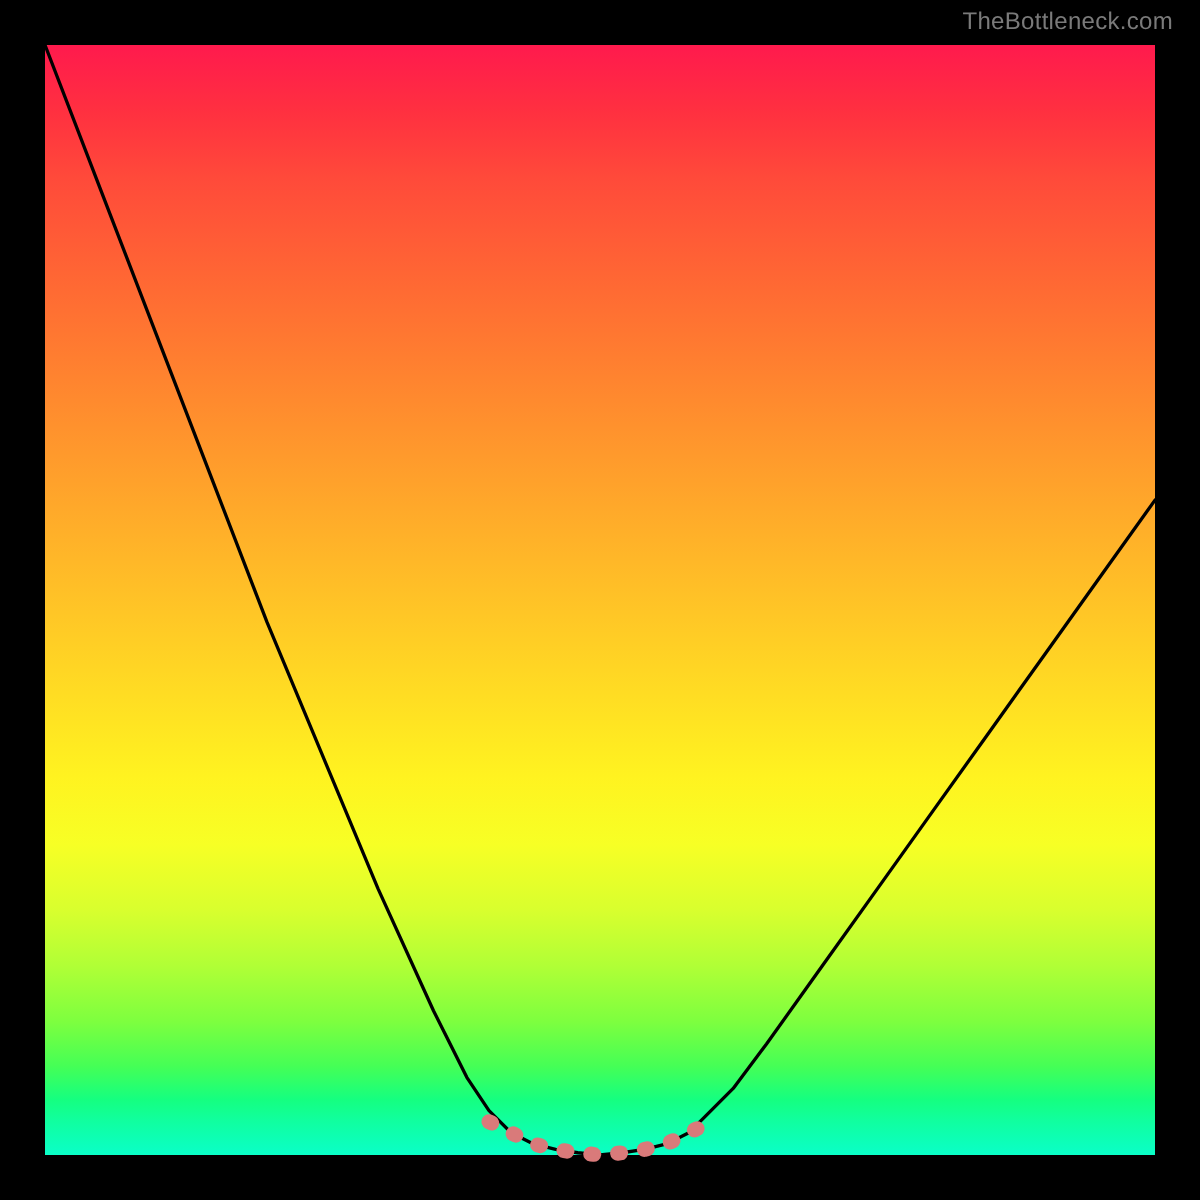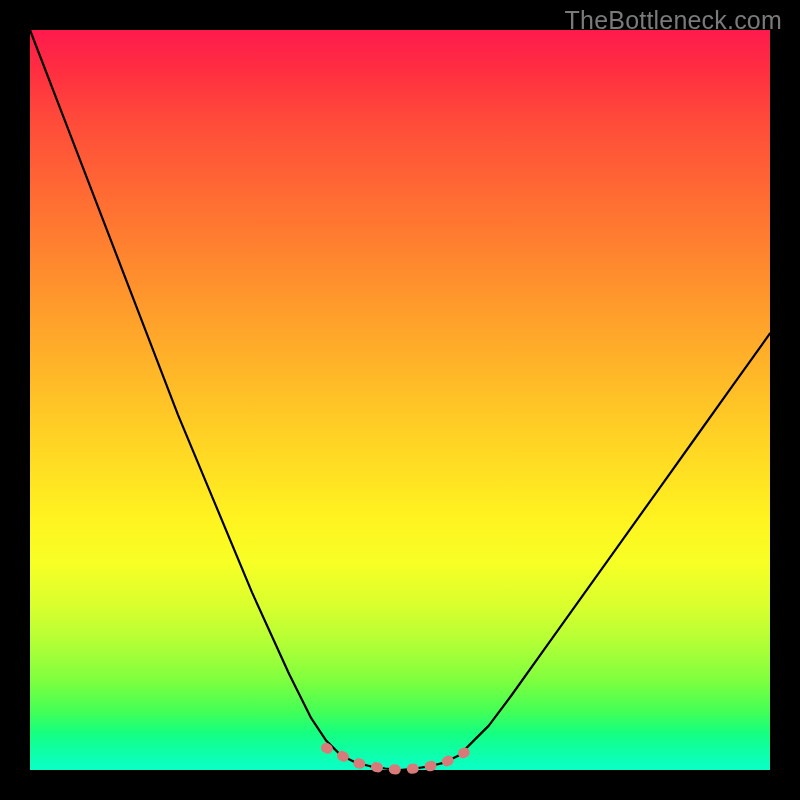--- a/index.html
+++ b/index.html
@@ -43,21 +43,21 @@
       #15ff80 95%,
       #10ffa0 97%,
       #0affc8 100%
     );
   }
   .watermark {
     position: absolute;
     top: 6px;
     right: 18px;
     color: #7a7a7a;
-    font-size: 25px;
+    font-size: 16px;
     font-weight: 500;
     letter-spacing: 0.2px;
   }
   svg.overlay {
     position: absolute;
     left: 0;
     top: 0;
     width: 740px;
     height: 740px;
     overflow: visible;

